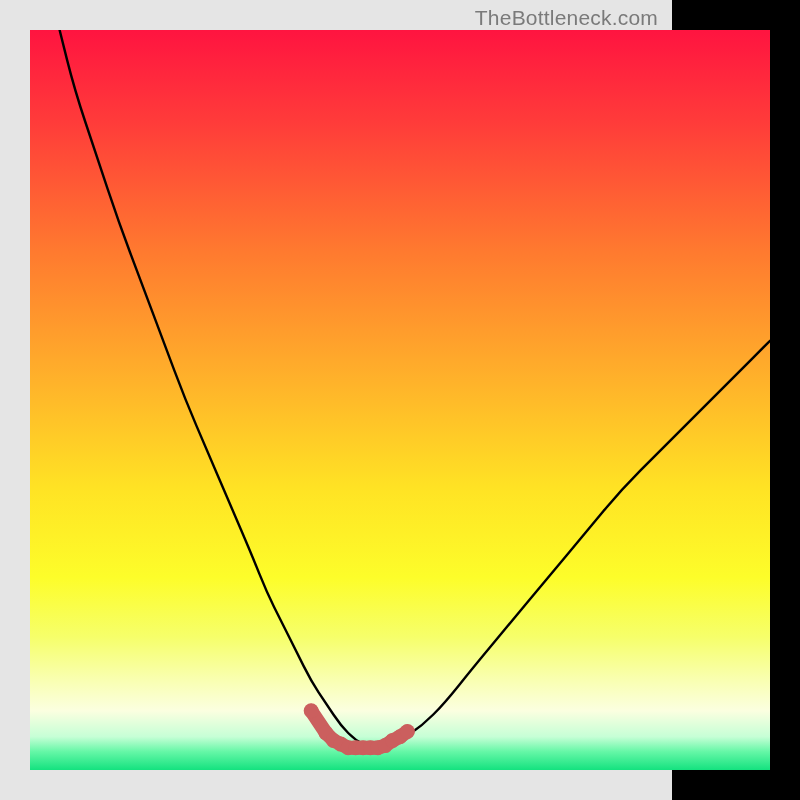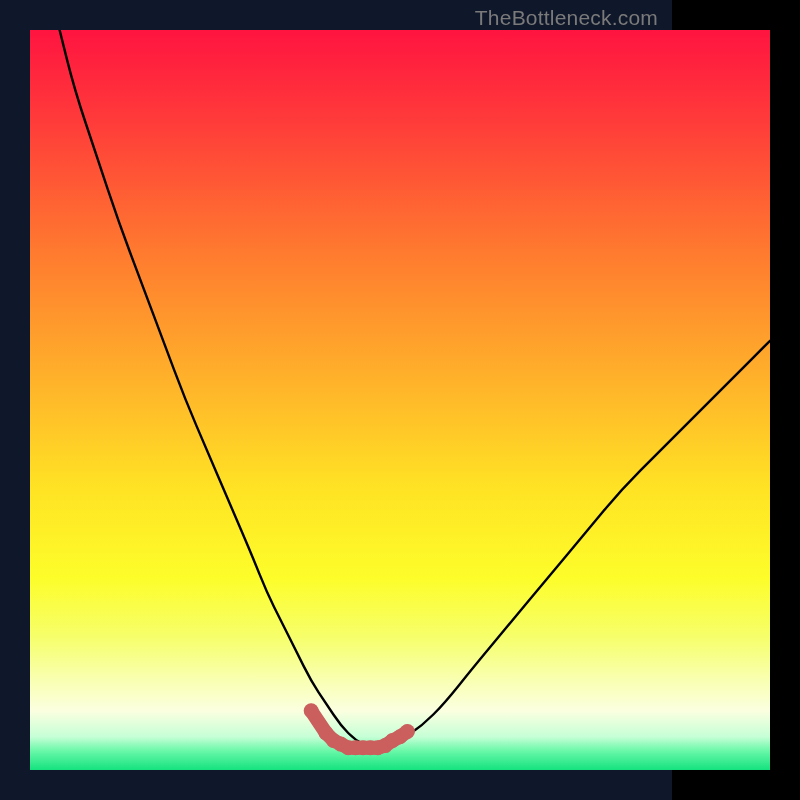--- a/index.html
+++ b/index.html
@@ -8,21 +8,21 @@
     width: 800px;
     height: 800px;
     overflow: hidden;
     background: #000;
     font-family: Arial, Helvetica, sans-serif;
   }
   .frame {
     position: absolute;
     left: 0; top: 0;
     width: 672px; height: 800px;
-    background: #0f172a;
+    background: #e5e5e5;
   }
   .plot {
     position: absolute;
     left: 30px;
     top: 30px;
     width: 740px;
     height: 740px;
     overflow: hidden;
   }
   .watermark {

